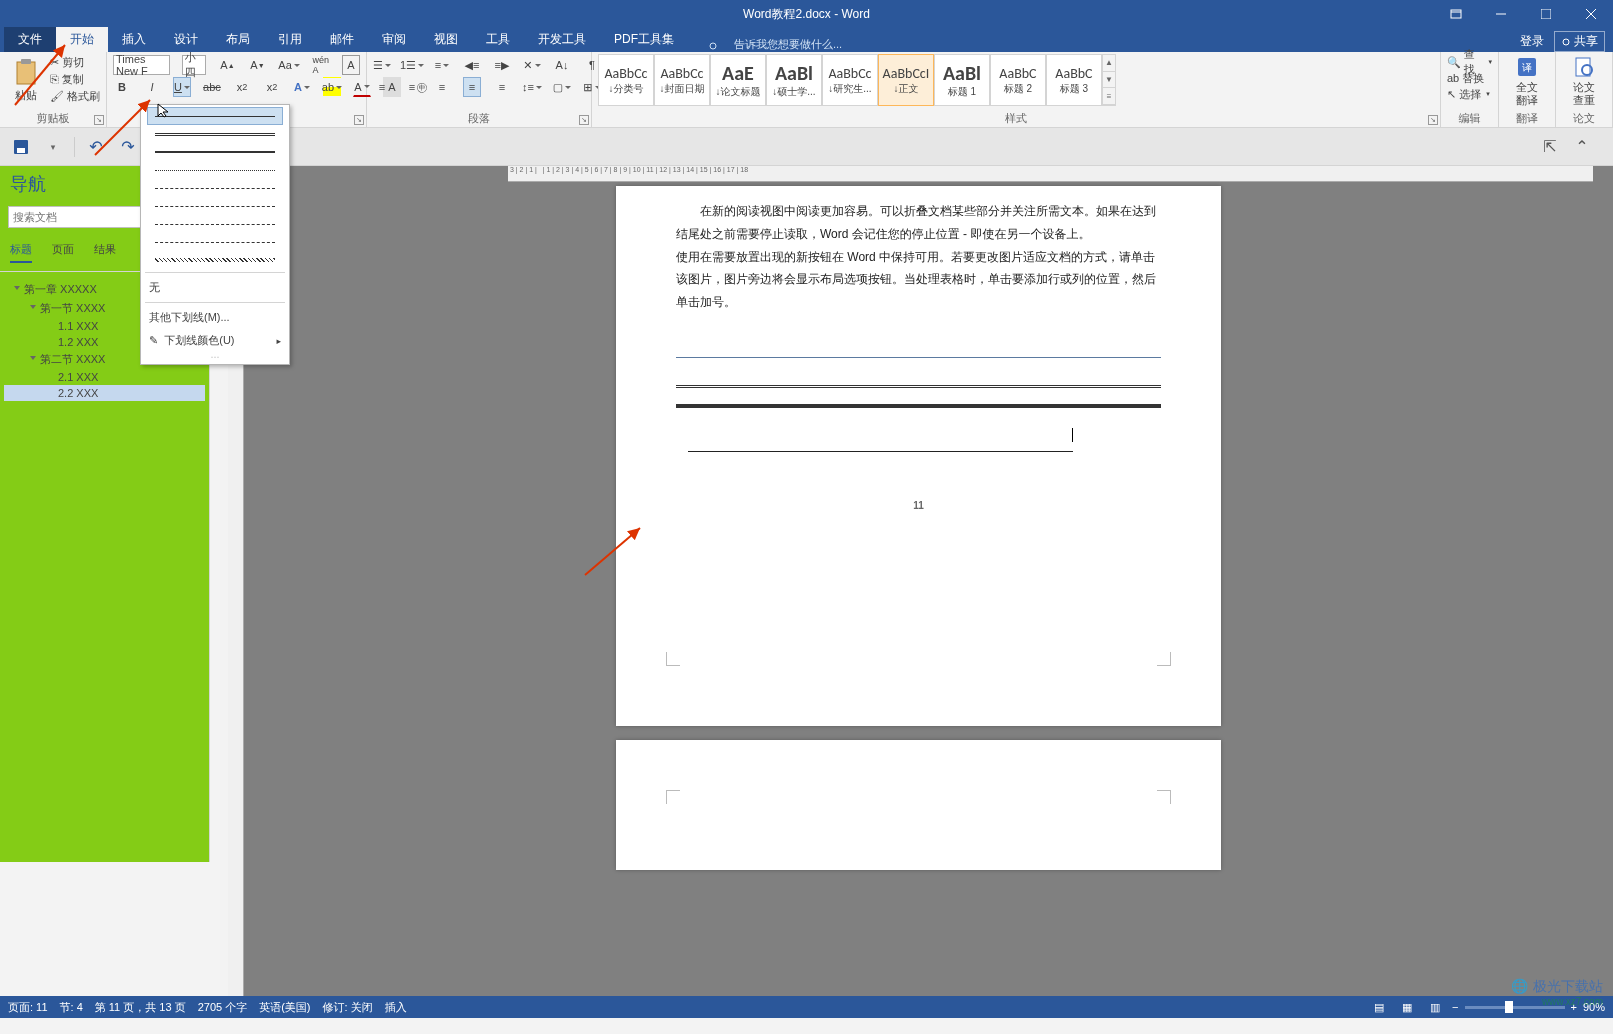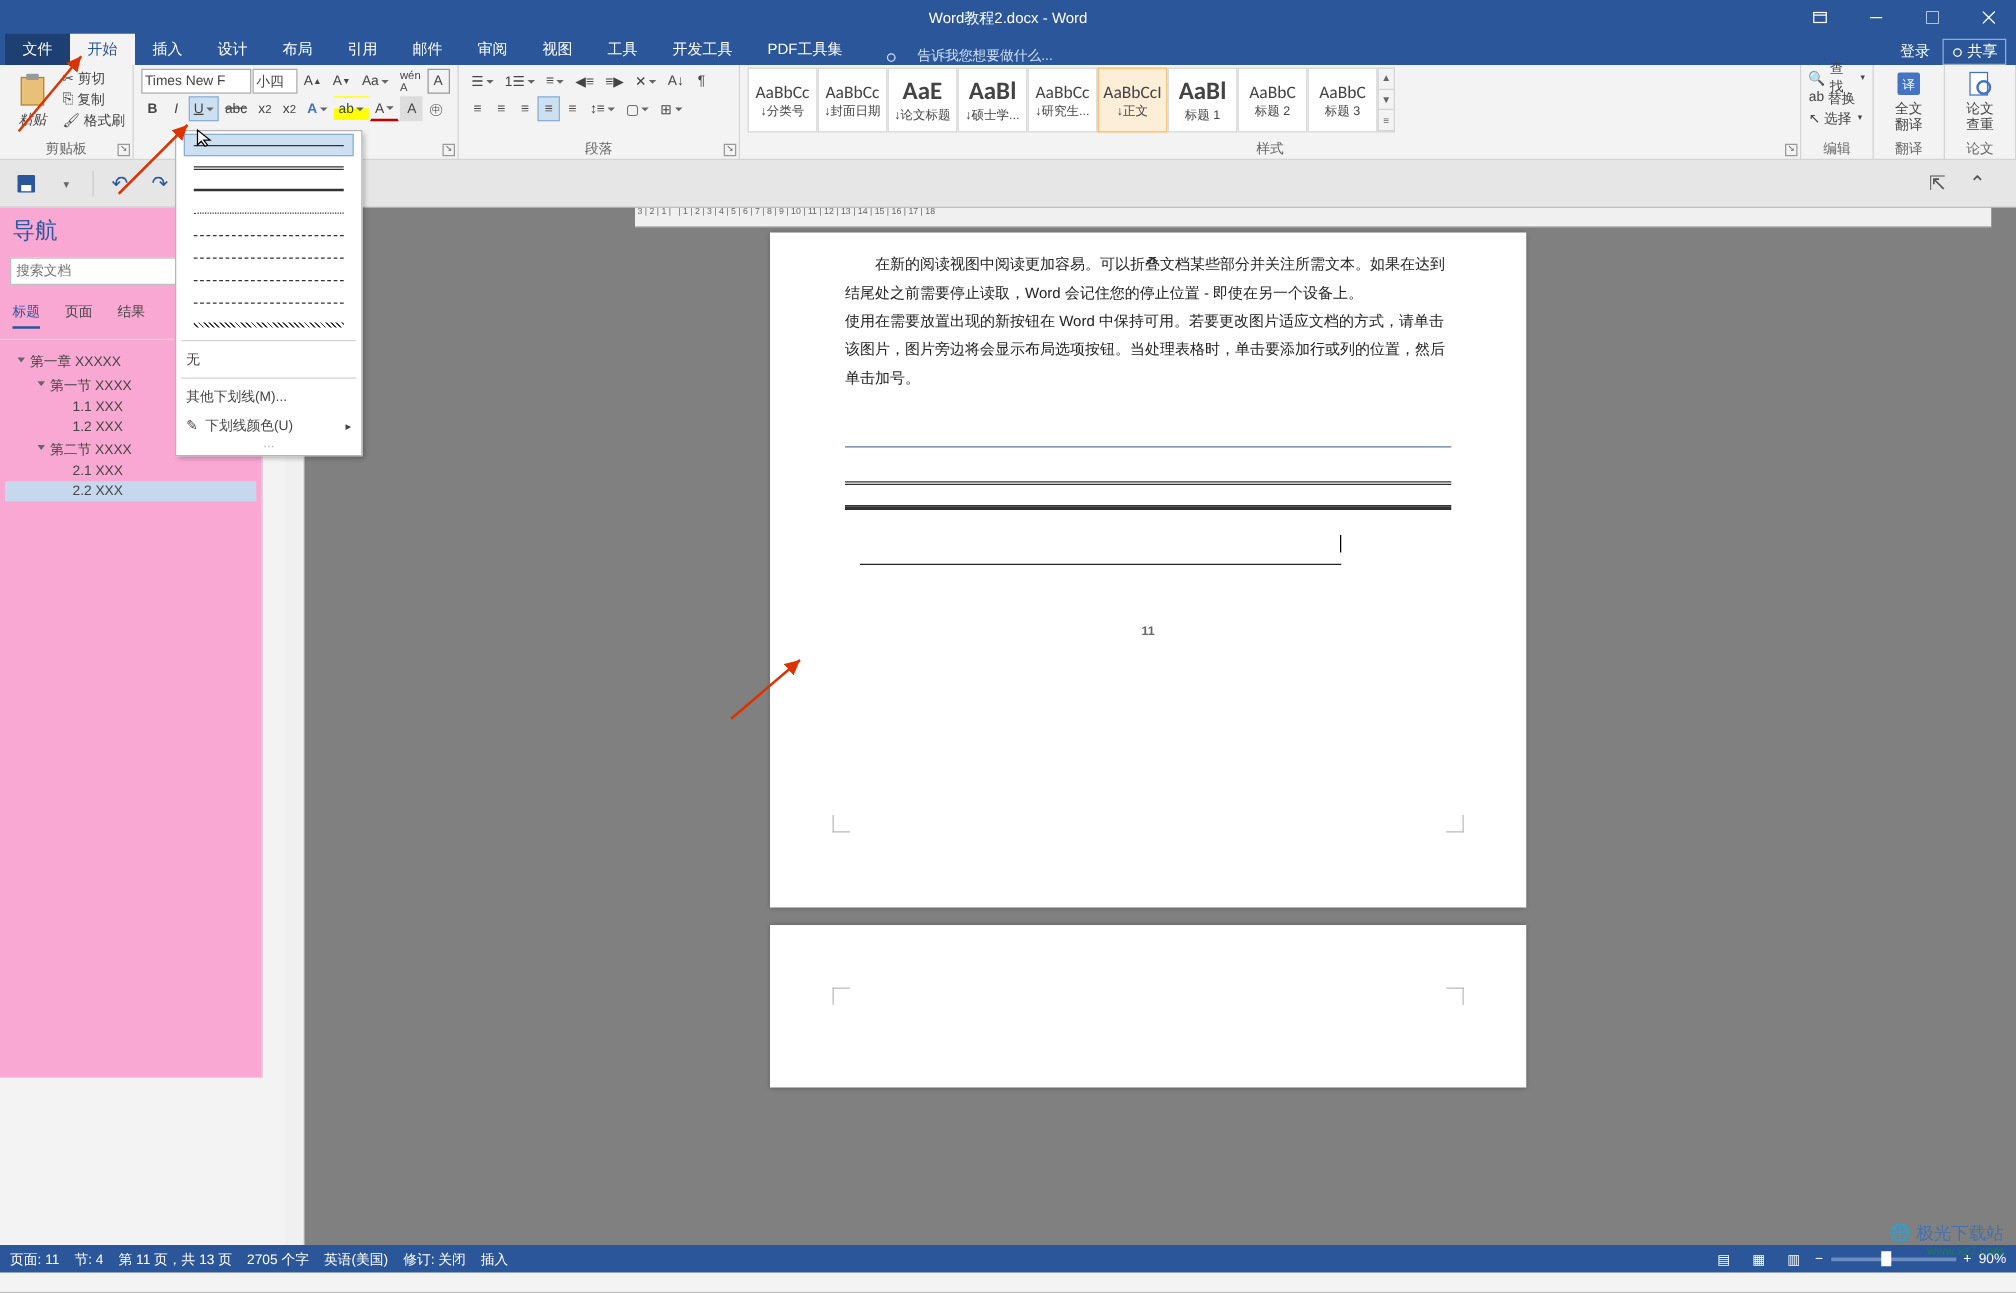--- a/index.html
+++ b/index.html
@@ -18,49 +18,49 @@
 .ribbon-tabs .tab.file { background: #1e3f71; }
 .ribbon-tabs .tab.active { background: #f3f3f3; color: #2b579a; }
 .ribbon-tabs .tell-me { margin-left: 20px; font-size: 11px; color: #cfe0f4; display: flex; align-items: flex-end; gap: 16px; }
 .ribbon-tabs .right-area { position: absolute; right: 8px; display: flex; align-items: center; gap: 10px; }
 
 
 .ribbon { height: 76px; background: #f3f3f3; border-bottom: 1px solid #d4d4d4; display: flex; font-size: 11px; color: #444; }
 .rg { border-right: 1px solid #d4d4d4; padding: 2px 6px 0 6px; display: flex; flex-direction: column; position: relative; }
 .rg .rg-title { text-align: center; font-size: 11px; color: #666; margin-top: auto; padding: 1px 0; }
 .rg .rg-dialog { position: absolute; right: 2px; bottom: 2px; width: 10px; height: 10px; border: 1px solid #999; font-size: 7px; text-align: center; line-height: 8px; color: #666; }
-.row { display: flex; align-items: center; gap: 1px; height: 22px; }
+.row { display: flex; align-items: center; gap: 12px; height: 22px; }
 .btn { padding: 1px 3px; min-width: 18px; height: 20px; display: flex; align-items: center; justify-content: center; border: 1px solid transparent; }
 .btn.drop::after { content: ""; border-left: 3px solid transparent; border-right: 3px solid transparent; border-top: 3px solid #666; margin-left: 2px; }
 .combo { height: 20px; border: 1px solid #ababab; background: #fff; font-size: 11px; padding: 0 2px; display: flex; align-items: center; }
 
 
 .clipboard { display: flex; gap: 4px; }
-.paste-big { width: 40px; height: 52px; display: flex; flex-direction: column; align-items: center; justify-content: center; font-style: italic; }
+.paste-big { width: 40px; height: 52px; display: flex; flex-direction: column; align-items: center; justify-content: center; }
 .paste-big svg { margin-bottom: 2px; }
 .clip-stack { display: flex; flex-direction: column; gap: 1px; }
 .clip-item { display: flex; align-items: center; gap: 3px; font-size: 11px; height: 16px; }
 
 
 .style-gallery { display: flex; gap: 0; }
 .style-item { width: 56px; height: 52px; border: 1px solid #d4d4d4; background: #fff; display: flex; flex-direction: column; align-items: center; justify-content: center; font-size: 10px; color: #444; }
 .style-item.sel { border-color: #fdb759; background: #fdeed8; }
 .style-item .preview { font-size: 14px; font-family: "Calibri", serif; }
 .style-scroll { width: 14px; height: 52px; border: 1px solid #d4d4d4; display: flex; flex-direction: column; }
 .style-scroll div { flex: 1; display: flex; align-items: center; justify-content: center; font-size: 8px; color: #666; border-bottom: 1px solid #d4d4d4; }
 
 
 .tall-btn { width: 44px; height: 54px; display: flex; flex-direction: column; align-items: center; justify-content: center; font-size: 11px; color: #444; gap: 3px; }
 
 
 .qat { height: 38px; background: #e6e6e6; border-bottom: 1px solid #d4d4d4; display: flex; align-items: center; padding-left: 10px; gap: 10px; }
 .qat .qat-btn { width: 22px; height: 22px; display: flex; align-items: center; justify-content: center; color: #555; }
 
 
-.nav-pane { position: absolute; left: 0; top: 166px; width: 210px; height: 696px; background: #f9a8d4; border-right: 1px solid #d4d4d4; font-size: 12px; color: #444; }
+.nav-pane { position: absolute; left: 0; top: 166px; width: 210px; height: 696px; background: #84cc16; border-right: 1px solid #d4d4d4; font-size: 12px; color: #444; }
 .nav-pane h2 { font-size: 18px; font-weight: normal; padding: 6px 10px; color: #2b579a; }
 .nav-search { margin: 4px 8px; }
 .nav-search input { width: 100%; height: 22px; border: 1px solid #c0c0c0; padding: 0 4px; font-size: 11px; }
 .nav-tabs { display: flex; gap: 20px; padding: 10px 10px 8px; border-bottom: 1px solid #d4d4d4; font-size: 11px; }
 .nav-tabs .nt.active { color: #2b579a; border-bottom: 2px solid #2b579a; padding-bottom: 4px; }
 .nav-tree { padding: 8px 4px; }
 .tree-item { padding: 2px 4px 2px 20px; font-size: 11px; display: flex; align-items: center; gap: 4px; }
 .tree-item.l2 { padding-left: 36px; }
 .tree-item.l3 { padding-left: 54px; }
 .tree-item.sel { background: #c5d8ee; }

